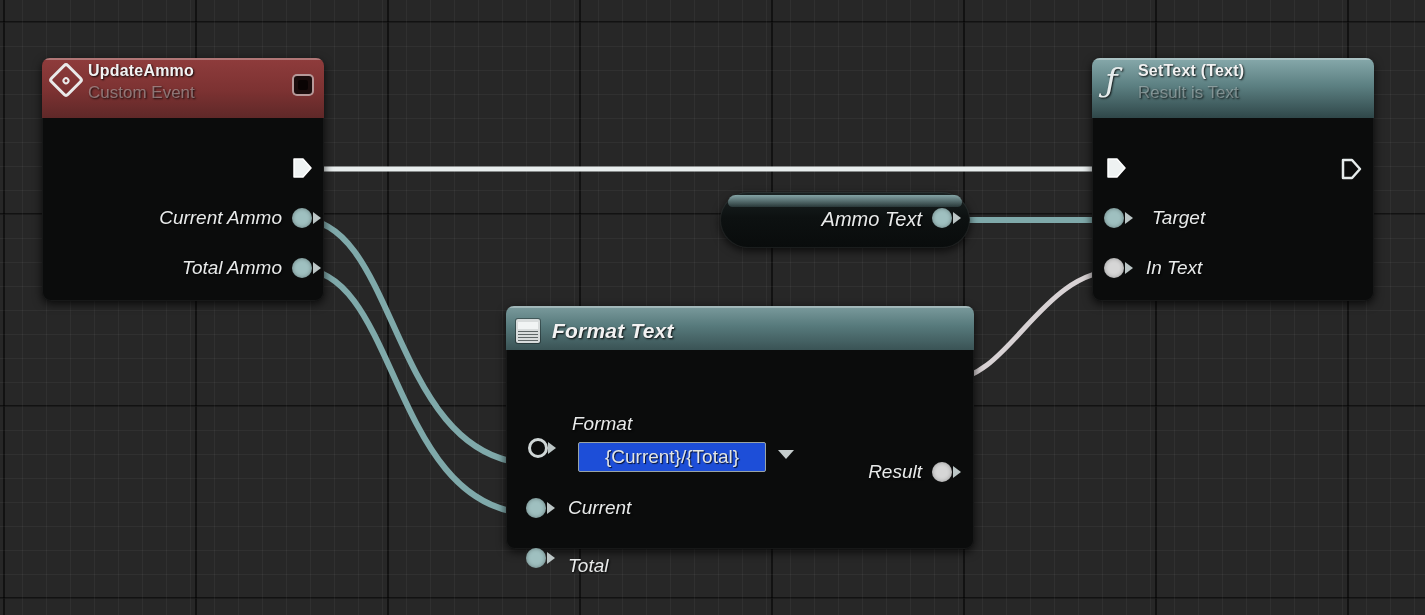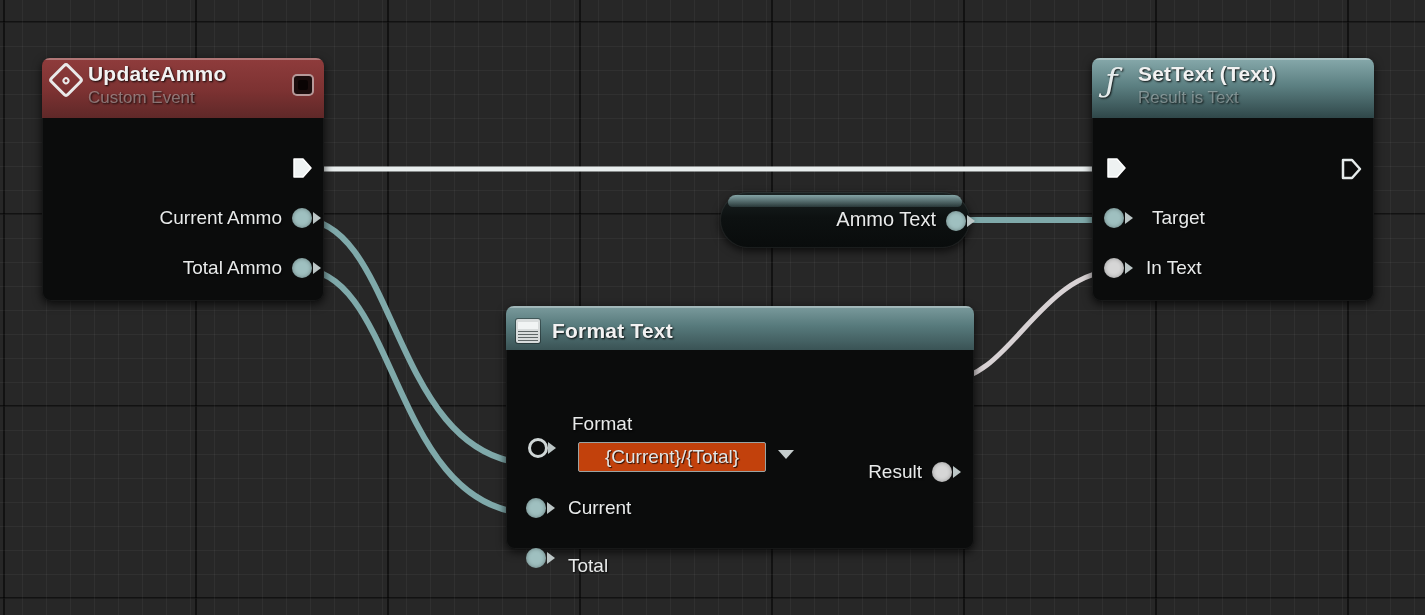--- a/index.html
+++ b/index.html
@@ -75,21 +75,21 @@
     margin-top: 2px;
     margin-right: 6px;
     position: relative;
   }
   .hdr-text {
     display: flex;
     flex-direction: column;
     line-height: 1;
   }
   .hdr-title {
-    font-size: 21px;
+    font-size: 16px;
     font-weight: bold;
     color: #f2f2f2;
     text-shadow: 1px 1px 2px rgba(0,0,0,0.9);
     letter-spacing: .2px;
     white-space: nowrap;
   }
   .hdr-sub {
     font-size: 17px;
     color: rgba(225,230,230,0.42);
     margin-top: 5px;
@@ -105,20 +105,21 @@
     position: absolute;
     display: flex;
     align-items: center;
     height: 24px;
     white-space: nowrap;
   }
   .pin-label {
     font-size: 19px;
     color: #e8eaea;
     text-shadow: 1px 1px 2px rgba(0,0,0,0.85);
+    font-style: italic;
   }
 
   
   .exec-pin {
     width: 20px;
     height: 22px;
     position: relative;
   }
   .exec-pin svg { display: block; }
 
@@ -205,20 +206,21 @@
     margin-left: 3px;
   }
 
   
   #node-formattext { left: 506px; top: 306px; width: 468px; height: 243px; }
   #node-formattext .node-header {
     height: 44px;
     align-items: center;
     padding-top: 4px;
     background: linear-gradient(180deg, #7b9b9d 0%, #577a7c 45%, #3a5355 100%);
+    font-style: italic;
   }
   #node-formattext .hdr-title { font-size: 21px; }
   .doc-icon {
     width: 24px; height: 24px;
     background: #d8dcdc;
     border-radius: 2px;
     position: relative;
     margin-top: 1px;
     box-shadow: 0 0 0 1px rgba(0,0,0,0.35);
   }
@@ -239,21 +241,21 @@
       #d8dcdc 1px, #d8dcdc 3px);
   }
   #format-field {
     position: absolute;
     left: 72px;
     top: 92px;
     width: 188px;
     height: 30px;
     border: 1px solid #9aa4a4;
     border-radius: 2px;
-    background: #c2410c;
+    background: #1d4ed8;
     display: flex;
     align-items: center;
     justify-content: center;
     box-sizing: border-box;
   }
   #format-field span {
     font-size: 19px;
     color: #e2e6e6;
     text-shadow: 1px 1px 1px rgba(0,0,0,0.8);
   }
@@ -281,24 +283,24 @@
   #node-ammotext::before {
     content: "";
     position: absolute;
     left: 8px; right: 8px; top: 3px;
     height: 12px;
     border-radius: 10px 10px 6px 6px;
     background: linear-gradient(180deg, rgba(150,186,188,0.85) 0%, rgba(90,126,128,0.30) 100%);
   }
   #ammotext-row {
     position: absolute;
-    right: 4px;
+    right: 18px;
     top: 16px;
     display: flex;
-    align-items: flex-end;
+    align-items: flex-start;
     gap: 10px;
   }
   #ammotext-row .pin-label { font-size: 20px; }
 </style>
 </head>
 <body>
 
 <div id="graph">
 
   <svg id="wires" viewBox="0 0 1425 615" width="1425" height="615">

